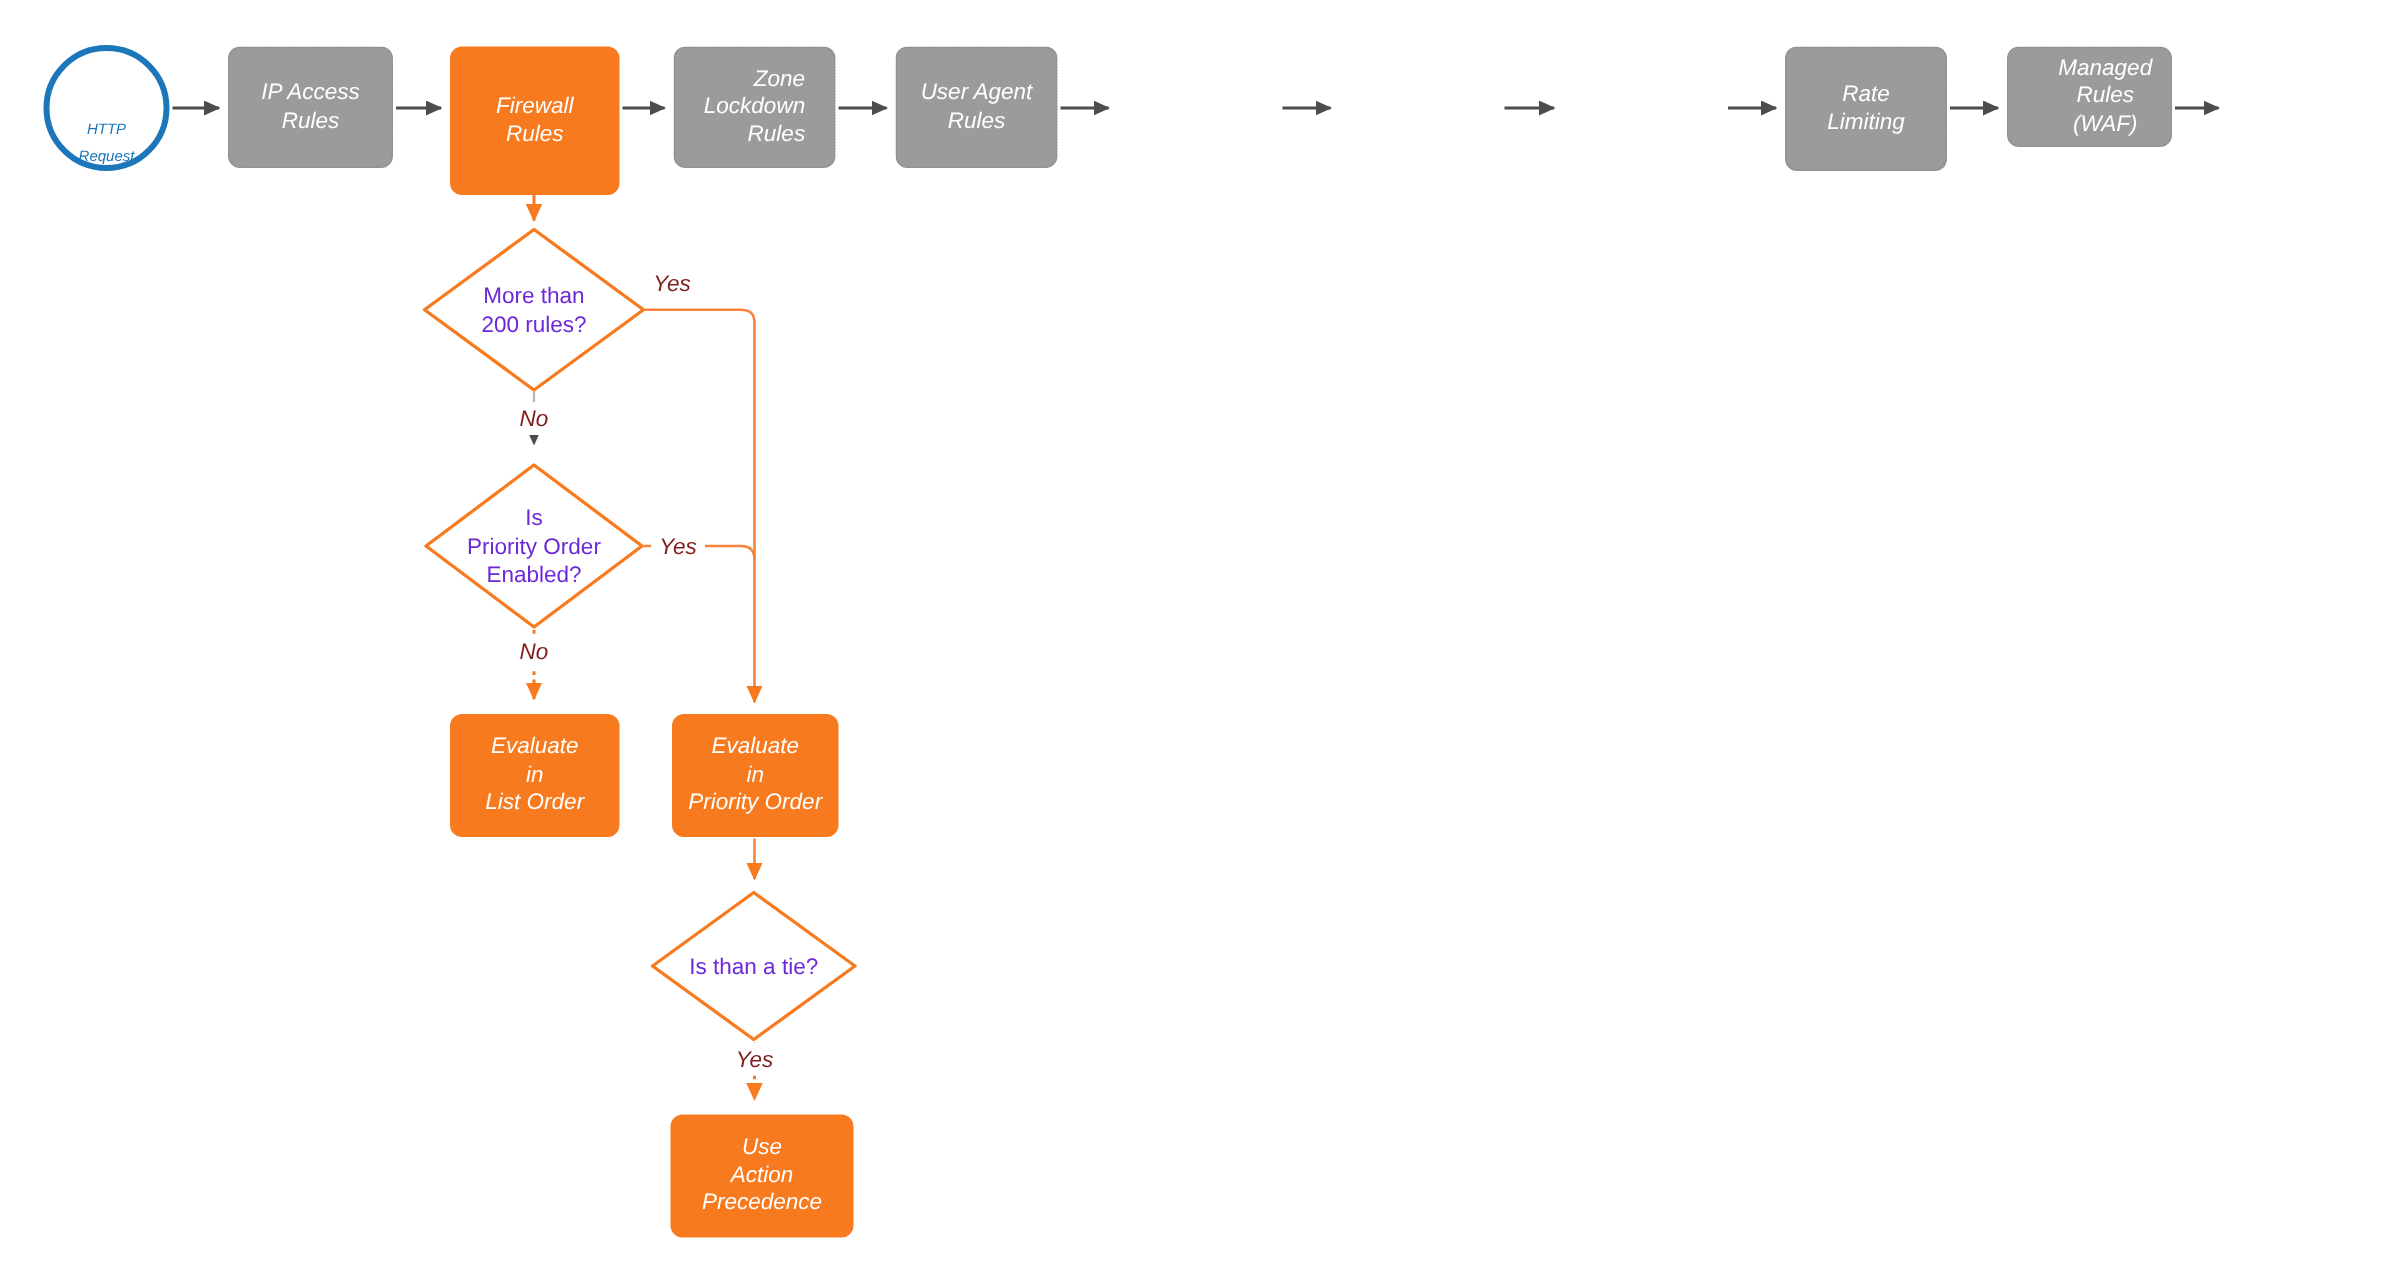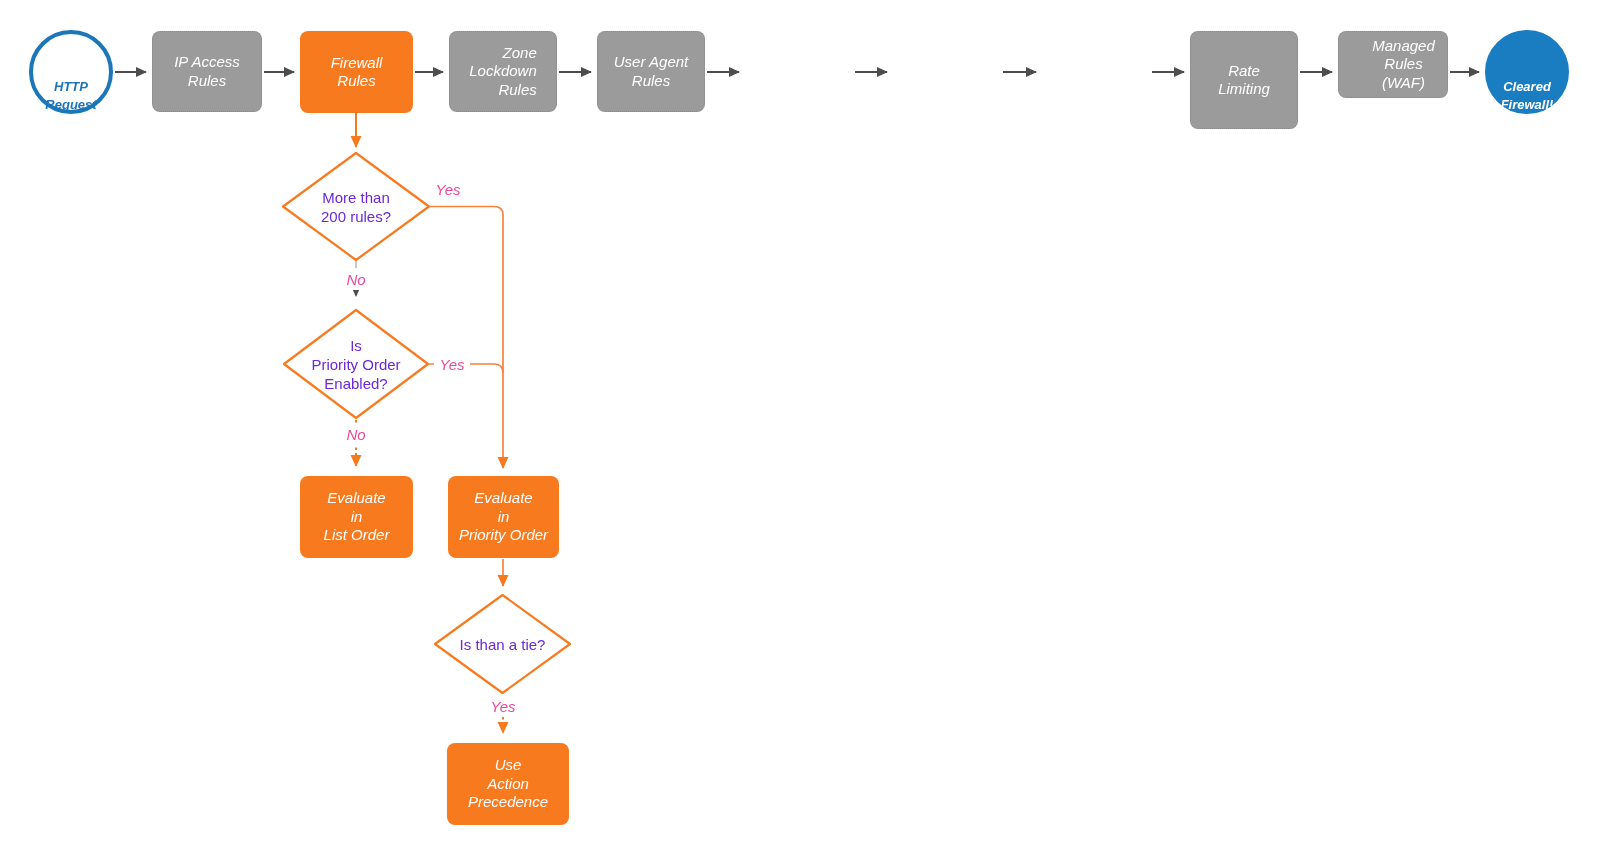--- a/index.html
+++ b/index.html
@@ -14,32 +14,32 @@
   }
   .box { border-radius:8px; }
   .box.gray { background:#9b9b9b; border:1px dotted #8a8a8a; }
   .box.orange { background:#f87a1e; }
   .box .label {
     color:#ffffff; font-style:italic; font-size:15px; line-height:18.5px;
     white-space:pre-line;
   }
   .circle { border-radius:50%; background:#ffffff; border:4px solid #1b76ba; }
   .circle .label {
-    color:#1b76ba; font-weight:bold; font-style:italic; font-size:13px;
+    color:#1b76ba; font-weight:normal; font-style:italic; font-size:10px;
     line-height:18.5px; white-space:pre-line;margin-top:48px;
   }
   .circle.filled { background:#1a7dc2; border-color:#1a7dc2; }
   .circle.filled .label { color:#ffffff; }
   .diamond-text {
     position:absolute; display:flex; align-items:center; justify-content:center;
     text-align:center; color:#6d28d9; font-size:15px; line-height:19px;
     white-space:pre-line;
   }
   .edge-label {
-    position:absolute; font-style:italic; font-size:15px; color:#ec4899;
+    position:absolute; font-style:italic; font-size:15px; color:#7f1d1d;
     text-align:center; display:flex; align-items:center; justify-content:center;
   }
   .edge-label.on-line { background:#ffffff; }
 </style>
 </head>
 <body>
 
 <div class="canvas">
 
   <svg class="wires" width="1600" height="858" viewBox="0 0 1600 858">
@@ -81,54 +81,50 @@
   <div class="node circle" style="left:29px; top:30px; width:84px; height:84px;">
     <span class="label">HTTP
 Request</span>
   </div>
 
   <div class="node box gray" style="left:152px; top:31px; width:110px; height:81px;">
     <span class="label">IP Access
 Rules</span>
   </div>
 
-  <div class="node box orange" style="left:300px; top:31px; width:113px; height:82px;">
+  <div class="node box orange" style="left:300px; top:31px; width:113px; height:99px;">
     <span class="label">Firewall
 Rules</span>
   </div>
 
   <div class="node box gray" style="left:449px; top:31px; width:108px; height:81px;text-align:right;">
     <span class="label">Zone
 Lockdown
 Rules</span>
   </div>
 
   <div class="node box gray" style="left:597px; top:31px; width:108px; height:81px;">
     <span class="label">User Agent
 Rules</span>
   </div>
 
 
 
 
-  <div class="node box gray" style="left:1190px; top:31px; width:108px; height:98px;">
+  <div class="node box gray" style="left:1190px; top:31px; width:108px; height:83px;">
     <span class="label">Rate
 Limiting</span>
   </div>
 
   <div class="node box gray" style="left:1338px; top:31px; width:110px; height:67px;padding-left:21px;">
     <span class="label">Managed
 Rules
 (WAF)</span>
   </div>
 
-  <div class="node circle filled" style="left:1485px; top:30px; width:84px; height:84px;">
-    <span class="label">Cleared
-Firewall!</span>
-  </div>
 
   <div class="diamond-text" style="left:283px; top:153px; width:146px; height:107px;">More than
 200 rules?</div>
 
   <div class="diamond-text" style="left:284px; top:310px; width:144px; height:108px;">Is
 Priority Order
 Enabled?</div>
 
   <div class="diamond-text" style="left:435px; top:595px; width:135px; height:98px;">Is than a tie?</div>
 

